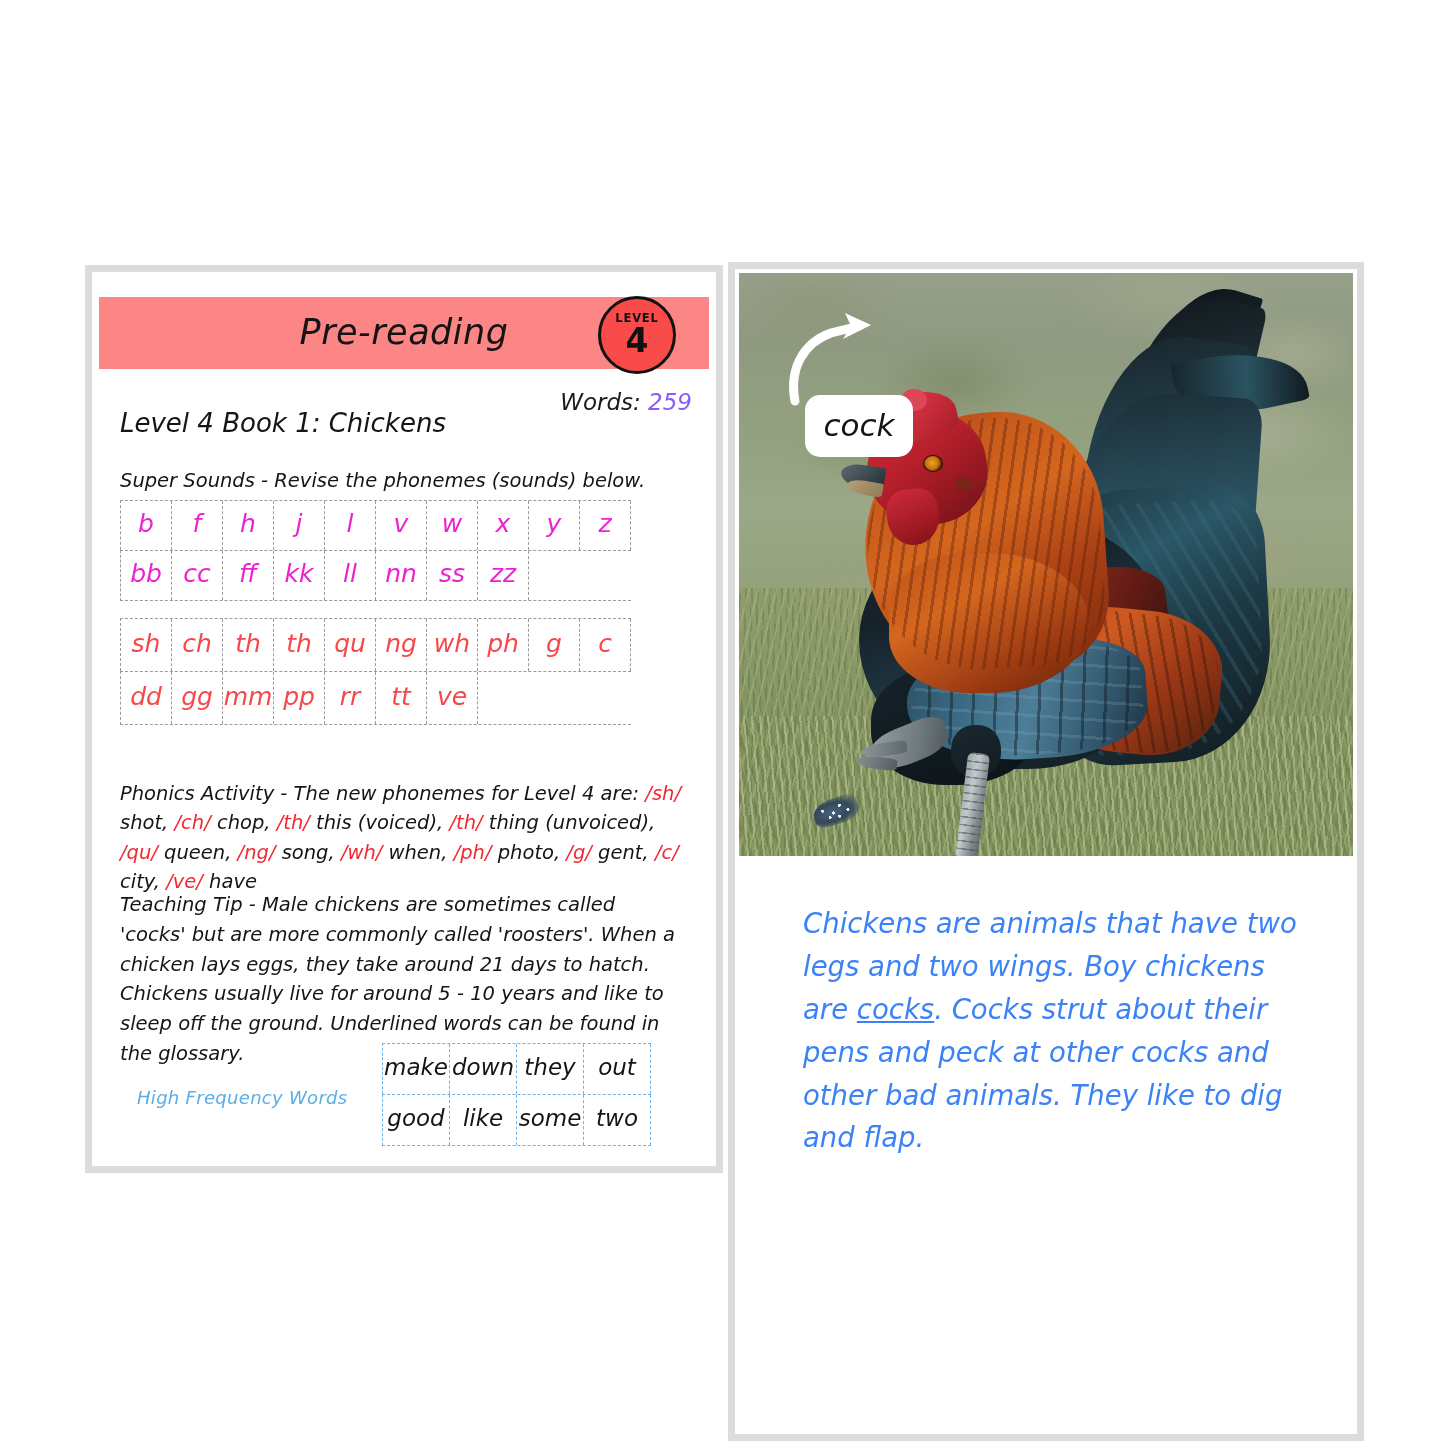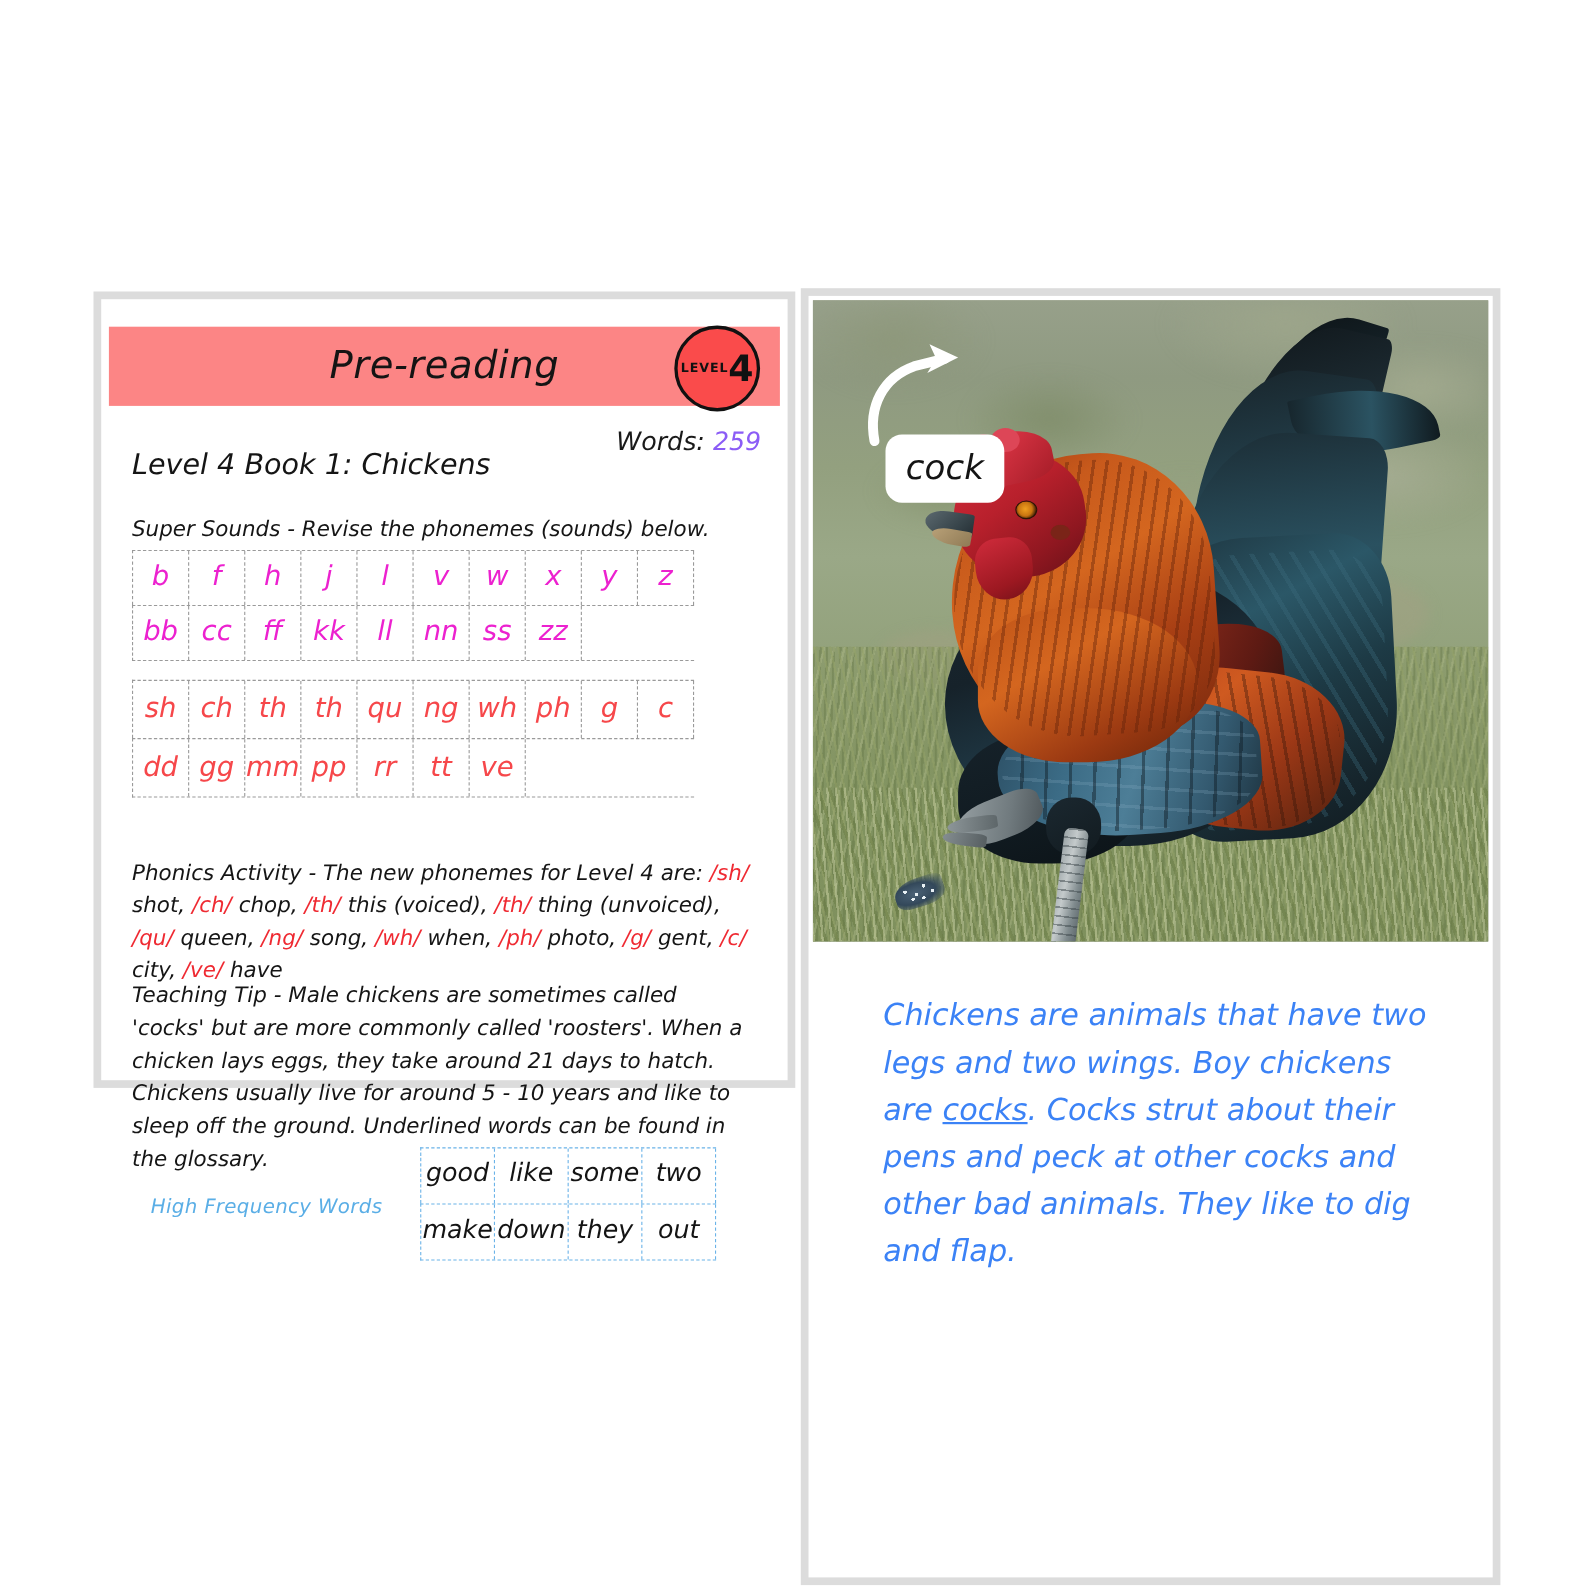--- a/index.html
+++ b/index.html
@@ -22,21 +22,21 @@
     left: 0; top: 0;
     width: 1445px; height: 1445px;
   }
 
   
   #left-card {
     position: absolute;
     left: 85px;
     top: 265px;
     width: 638px;
-    height: 724px;
+    height: 908px;
     background: #ffffff;
     border: 7px solid #dcdcdc;
     box-sizing: border-box;
   }
 
   
   .header-band {
     position: absolute;
     left: 7px;
     top: 25px;
@@ -53,30 +53,30 @@
     font-family: "DejaVu Sans", sans-serif;
     font-size: 35px;
     color: #141414;
     letter-spacing: 0.5px;
     font-weight: 400;
   }
 
   
   .level-badge {
     position: absolute;
-    left: 521px;
+    left: 506px;
     top: 24px;
     width: 78px;
     height: 78px;
     border-radius: 50%;
     background: #fa4b4b;
     border: 3.5px solid #111111;
     box-sizing: border-box;
     display: flex;
-    flex-direction: row;
+    flex-direction: column;
     align-items: center;
     justify-content: center;
     line-height: 1;
   }
   .level-badge .lv-word {
     font-size: 11.5px;
     font-weight: bold;
     color: #111111;
     letter-spacing: 0.8px;
     margin-bottom: 1px;
@@ -625,30 +625,30 @@
         </div>
       </div>
 
     <div class="hand" id="phonics-para"><span>Phonics Activity - The new phonemes for Level 4 are: </span><span class="pho">/sh/</span><span> shot, </span><span class="pho">/ch/</span><span> chop, </span><span class="pho">/th/</span><span> this (voiced), </span><span class="pho">/th/</span><span> thing (unvoiced), </span><span class="pho">/qu/</span><span> queen, </span><span class="pho">/ng/</span><span> song, </span><span class="pho">/wh/</span><span> when, </span><span class="pho">/ph/</span><span> photo, </span><span class="pho">/g/</span><span> gent, </span><span class="pho">/c/</span><span> city, </span><span class="pho">/ve/</span><span> have</span></div>
 
     <div class="hand" id="teaching-tip">Teaching Tip - Male chickens are sometimes called 'cocks' but are more commonly called 'roosters'. When a chicken lays eggs, they take around 21 days to hatch. Chickens usually live for around 5 - 10 years and like to sleep off the ground. Underlined words can be found in the glossary.</div>
 
     <div class="hand" id="hfw-label">High Frequency Words</div>
     <div id="hfw-grid">
         <div class="hfw-row">
+          <div class="hfw-cell hand">make</div>
+          <div class="hfw-cell hand">down</div>
+          <div class="hfw-cell hand">they</div>
+          <div class="hfw-cell hand">out</div>
+        </div>
+        <div class="hfw-row">
           <div class="hfw-cell hand">good</div>
           <div class="hfw-cell hand">like</div>
           <div class="hfw-cell hand">some</div>
           <div class="hfw-cell hand">two</div>
-        </div>
-        <div class="hfw-row">
-          <div class="hfw-cell hand">make</div>
-          <div class="hfw-cell hand">down</div>
-          <div class="hfw-cell hand">they</div>
-          <div class="hfw-cell hand">out</div>
         </div>
       </div>
 
   </div>
 
   <div id="right-card">
 
     <div id="photo">
       <div class="grass-base"></div>
       <div class="grass-blur"></div>

